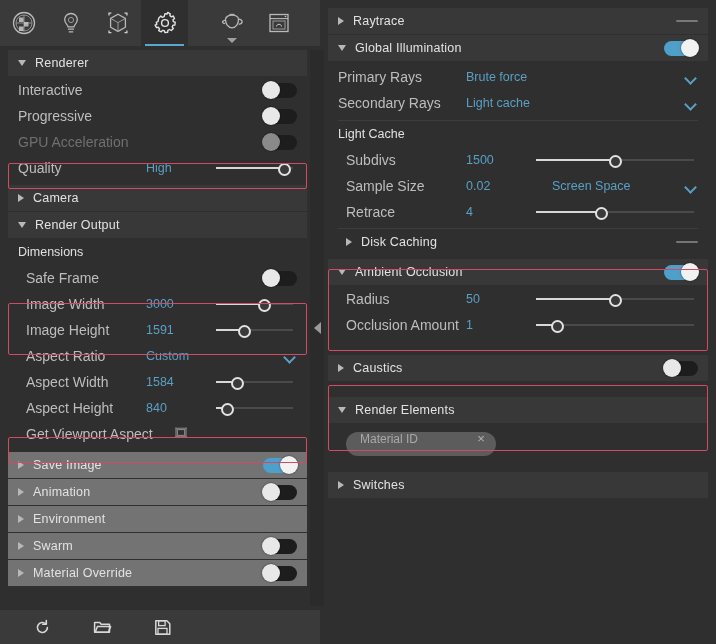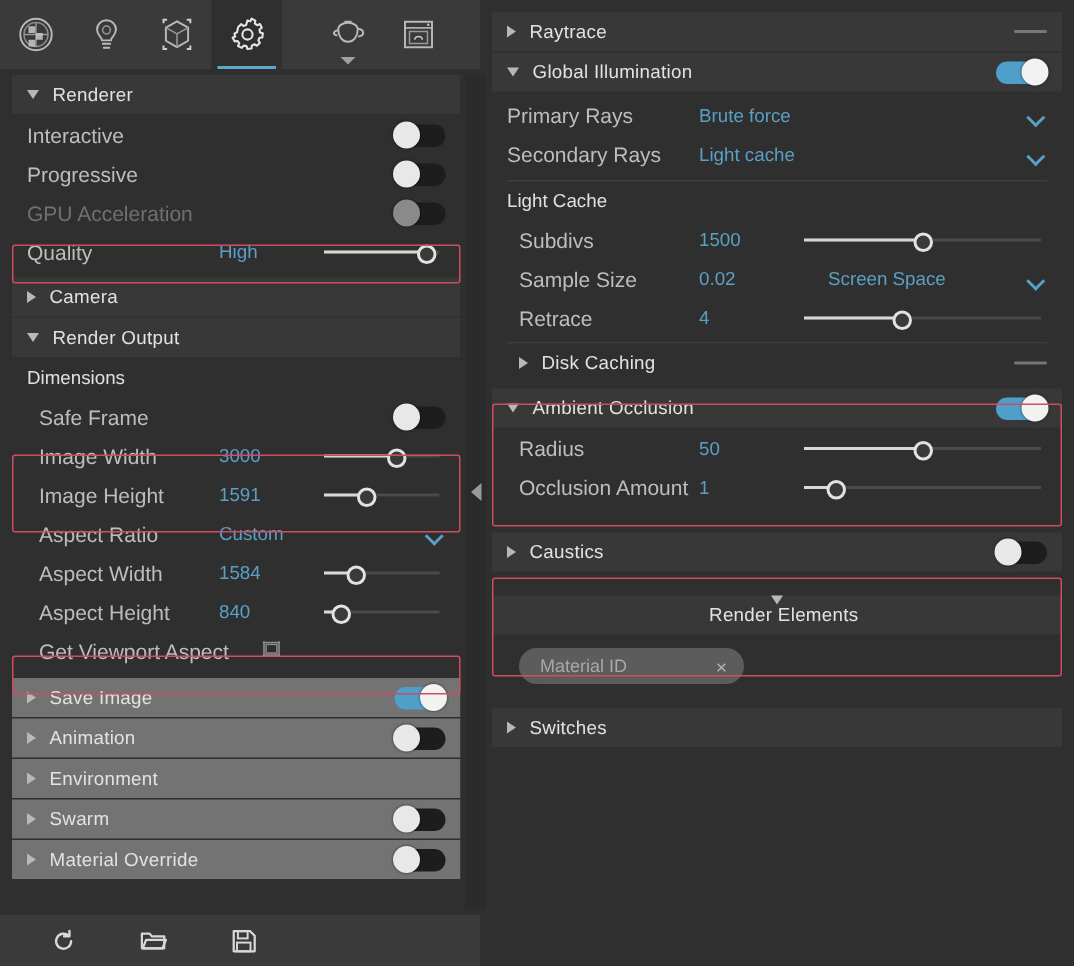--- a/index.html
+++ b/index.html
@@ -115,21 +115,21 @@
 
   
   .hl{
     position:absolute;border:1.5px solid #d14b62;border-radius:2px;
     pointer-events:none;box-sizing:border-box;
   }
 
   
   .chip-area{padding:8px 10px 10px 18px;}
   .chip{
-    display:inline-flex;align-items:center;height:24px;border-radius:12px;
+    display:inline-flex;height:24px;border-radius:12px;
     background:#5c5c5c;padding:0 6px 0 14px;min-width:150px;box-sizing:border-box;
   }
   .chip-label{font-size:12px;color:#a8a8a8;flex:1;}
   .chip-x{
     font-size:13px;color:#b4b4b4;width:18px;text-align:center;line-height:1;
   }
 
   
   .bottom-bar{
     position:absolute;left:0;bottom:0;width:320px;height:34px;background:#3a3a3a;
@@ -432,21 +432,21 @@
     </div>
 
     <div class="sec">
       <span class="tri right"></span>
       <span class="sec-title">Caustics</span>
       <span class="toggle">
           <span class="knob"></span>
         </span>
     </div>
 
-    <div class="sec" style="margin-top:16px;flex-direction:column;">
+    <div class="sec" style="margin-top:16px;">
       <span class="tri down"></span>
       <span class="sec-title">Render Elements</span>
     </div>
     <div class="chip-area">
       <span class="chip">
         <span class="chip-label">Material ID</span>
         <span class="chip-x">×</span>
       </span>
     </div>
 

